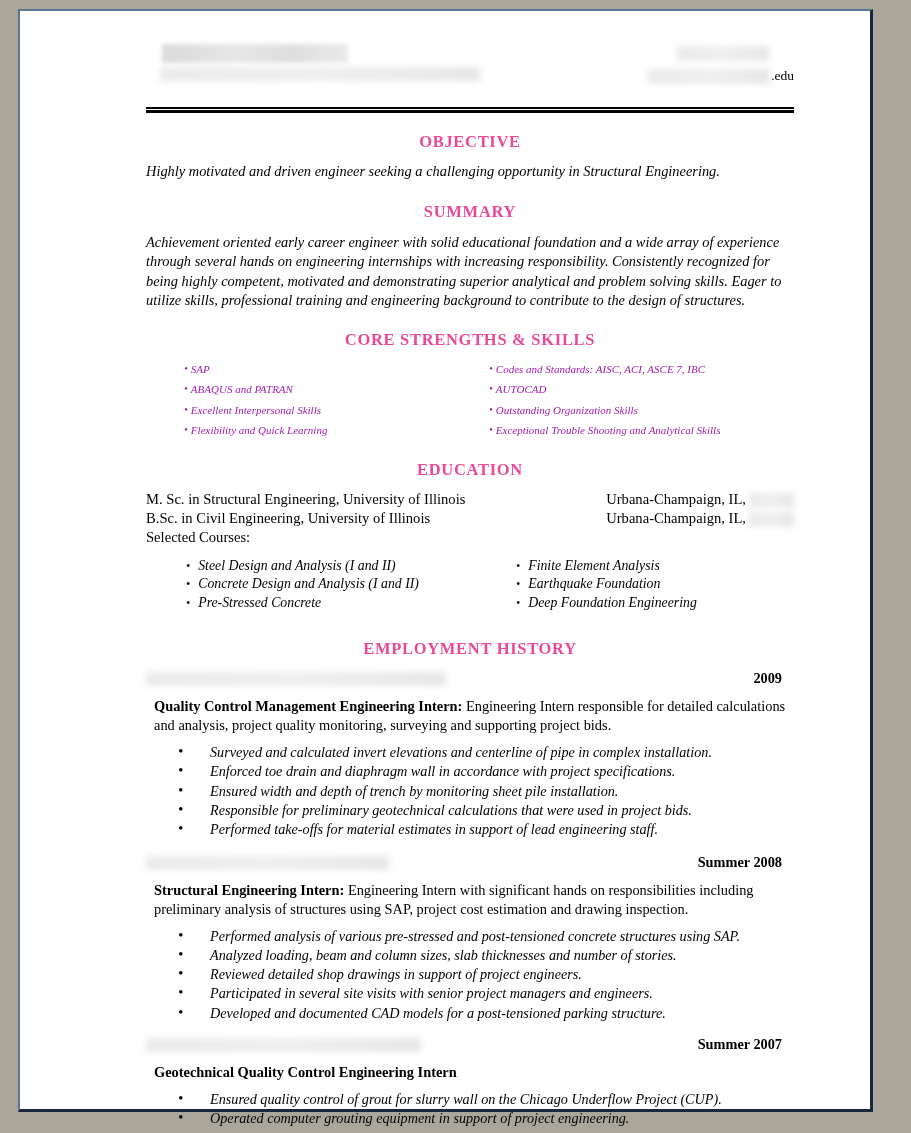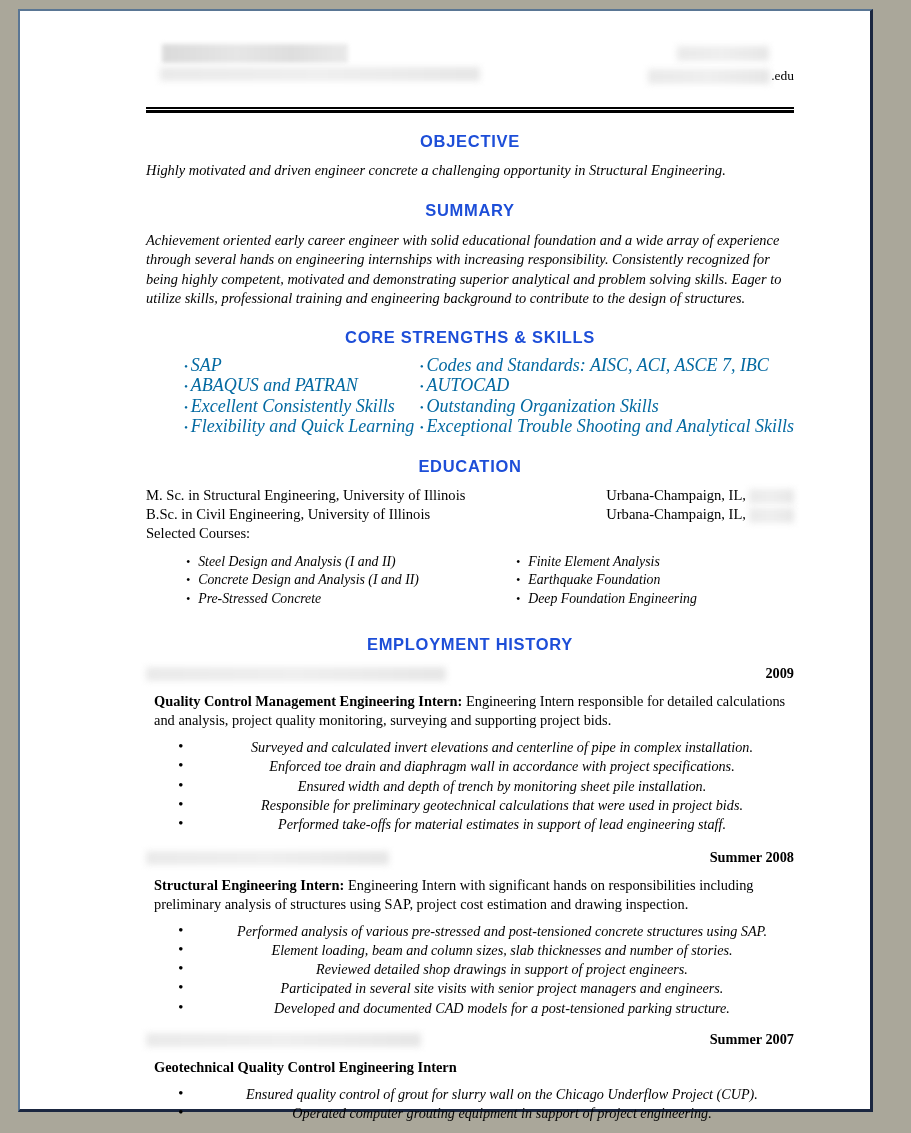--- a/index.html
+++ b/index.html
@@ -102,26 +102,26 @@
     background:
       linear-gradient(to bottom,
         #000 0px, #000 2px,
         #fff 2px, #fff 3px,
         #000 3px, #000 6px,
         #fff 6px, #fff 7px);
   }
 
   
   h2.section {
-    font-family: Liberation Sans, sans-serif;
+    font-family: Liberation Serif, serif;
     font-weight: bold;
     font-size: 16.5px;
     letter-spacing: .7px;
     text-align: center;
-    color: #1d4ed8;
+    color: #ec4899;
     margin: 0;
     padding: 0;
   }
 
   
   p.ital {
     font-style: italic;
     font-size: 14.4px;
     line-height: 19.5px;
     margin: 0;
@@ -135,23 +135,23 @@
   .cols2 > div {
     flex: 1;
   }
   ul.tight {
     list-style: none;
     margin: 0;
     padding: 0;
   }
   ul.tight li {
     font-style: italic;
-    font-size: 18px;
+    font-size: 11px;
     line-height: 19.6px;
-    color: #0369a1;
+    color: #a21caf;
     white-space: nowrap;
   }
   ul.tight li::before {
     content: "\2022";
     font-size: 11px;
     margin-right: 3px;
     vertical-align: 1px;
   }
 
   
@@ -198,21 +198,21 @@
     height: 19px;
   }
   .job-emp-redact {
     position: absolute;
     left: 0;
     top: 2px;
     height: 14px;
   }
   .job-year {
     position: absolute;
-    right: 0;
+    right: 12px;
     top: 0;
     font-weight: bold;
     font-size: 14.3px;
     color: #000;
   }
   p.job-desc {
     font-size: 14.4px;
     line-height: 19px;
     margin: 8px;
     color: #000;
@@ -224,21 +224,20 @@
     padding: 0 0 0 32px;
   }
   ul.duties li {
     font-style: italic;
     font-size: 14.2px;
     line-height: 19.3px;
     color: #000;
     white-space: nowrap;
     position: relative;
     padding-left: 32px;
-    text-align: center;
   }
   ul.duties li::before {
     content: "\2022";
     position: absolute;
     left: 0;
     top: -1px;
     font-size: 15px;
   }
 </style>
 </head>
@@ -253,36 +252,36 @@
       <span class="redact-soft hdr-phone"></span>
       <div class="hdr-email-wrap">
         <span class="redact-soft hdr-email-redact"></span><span>.edu</span>
       </div>
     </div>
     <hr class="rule">
 
     <div style="height:18px"></div>
     <h2 class="section">OBJECTIVE</h2>
     <div style="height:10px"></div>
-    <p class="ital">Highly motivated and driven engineer concrete a challenging opportunity in Structural Engineering.</p>
+    <p class="ital">Highly motivated and driven engineer seeking a challenging opportunity in Structural Engineering.</p>
 
     <div style="height:20px"></div>
     <h2 class="section">SUMMARY</h2>
     <div style="height:11px"></div>
     <p class="ital">Achievement oriented early career engineer with solid educational foundation and a wide array of experience through several hands on engineering internships with increasing responsibility. Consistently recognized for being highly competent, motivated and demonstrating superior analytical and problem solving skills. Eager to utilize skills, professional training and engineering background to contribute to the design of structures.</p>
 
     <div style="height:19px"></div>
     <h2 class="section">CORE STRENGTHS &amp; SKILLS</h2>
     <div style="height:9px"></div>
     <div class="cols2">
       <div style="padding-left:38px">
         <ul class="tight">
           <li>SAP</li>
           <li>ABAQUS and PATRAN</li>
-          <li>Excellent Consistently Skills</li>
+          <li>Excellent Interpersonal Skills</li>
           <li>Flexibility and Quick Learning</li>
         </ul>
       </div>
       <div>
         <ul class="tight">
           <li>Codes and Standards: AISC, ACI, ASCE 7, IBC</li>
           <li>AUTOCAD</li>
           <li>Outstanding Organization Skills</li>
           <li>Exceptional Trouble Shooting and Analytical Skills</li>
         </ul>
@@ -347,21 +346,21 @@
     <div style="height:14px"></div>
     <div class="job-head">
       <span class="redact-soft job-emp-redact" style="width:243px"></span>
       <span class="job-year">Summer 2008</span>
     </div>
     <p class="job-desc">
       <b>Structural Engineering Intern:</b><span> Engineering Intern with significant hands on responsibilities including preliminary analysis of structures using SAP, project cost estimation and drawing inspection.</span>
     </p>
     <ul class="duties">
       <li>Performed analysis of various pre-stressed and post-tensioned concrete structures using SAP.</li>
-      <li>Element loading, beam and column sizes, slab thicknesses and number of stories.</li>
+      <li>Analyzed loading, beam and column sizes, slab thicknesses and number of stories.</li>
       <li>Reviewed detailed shop drawings in support of project engineers.</li>
       <li>Participated in several site visits with senior project managers and engineers.</li>
       <li>Developed and documented CAD models for a post-tensioned parking structure.</li>
     </ul>
 
     <div style="height:13px"></div>
     <div class="job-head">
       <span class="redact-soft job-emp-redact" style="width:275px"></span>
       <span class="job-year">Summer 2007</span>
     </div>

